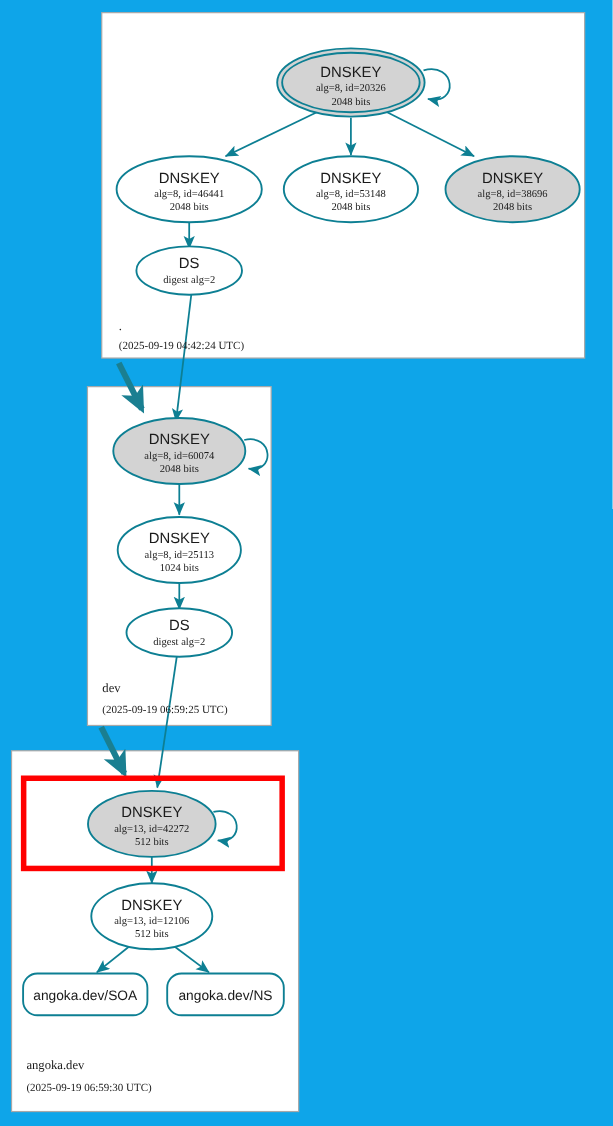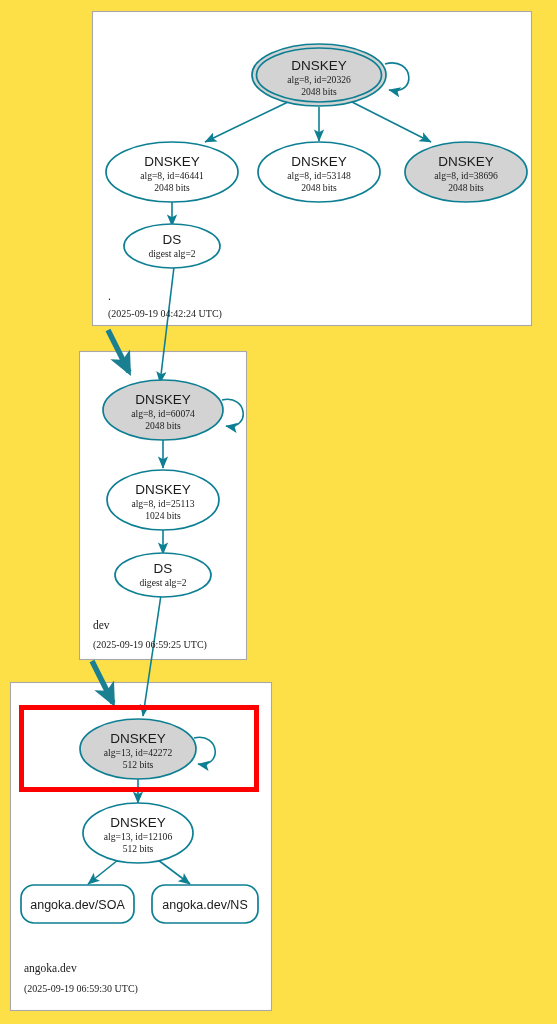--- a/index.html
+++ b/index.html
@@ -4,21 +4,21 @@
 <style>
   html, body {
     margin: 0;
     padding: 0;
     background: #ffffff;
   }
   #stage {
     position: relative;
     width: 557px;
     height: 1024px;
-    background: #fde047;
+    background: #0ea5e9;
     font-family: "Liberation Sans", sans-serif;
     overflow: hidden;
   }
   svg#graph {
     display: block;
     width: 557px;
     height: 1024px;
   }
   .zone-box {
     fill: #ffffff;

